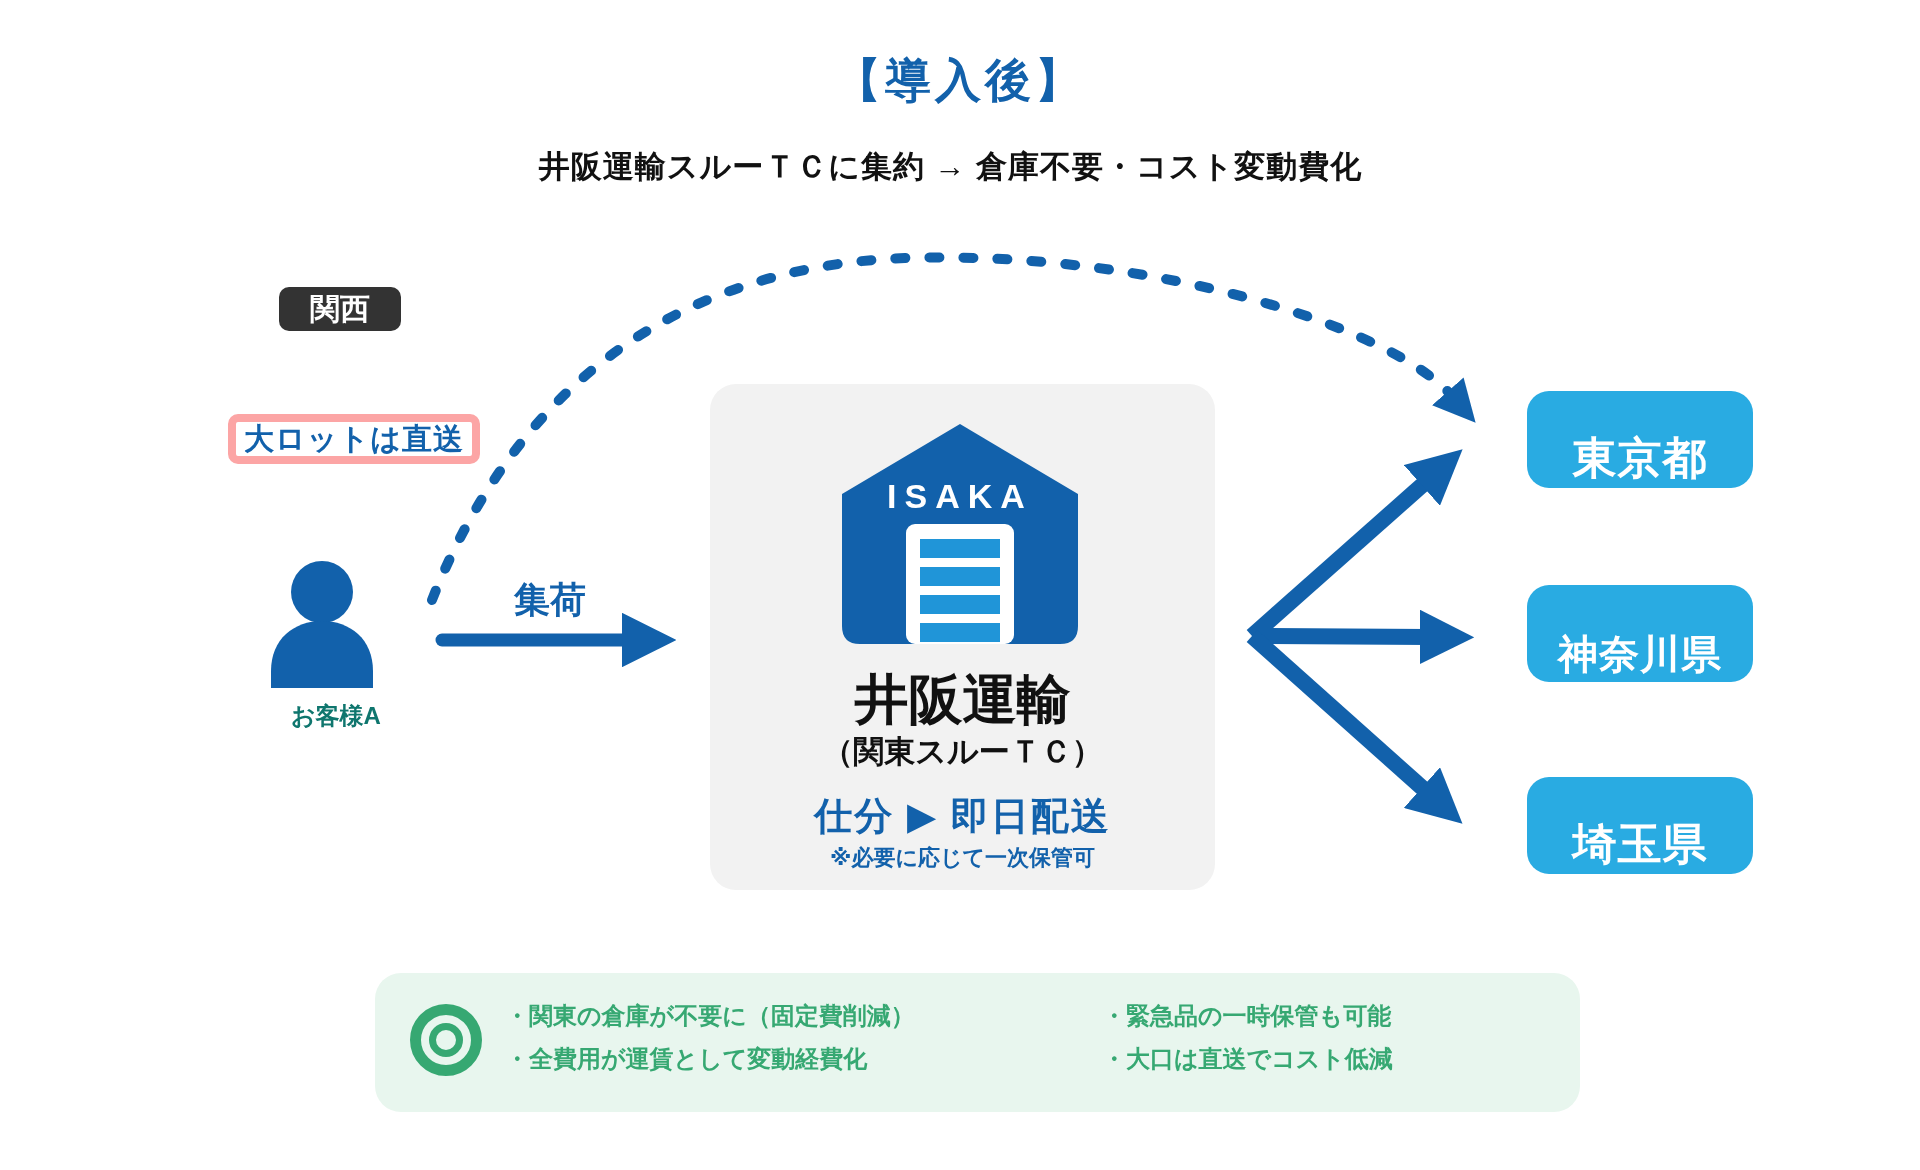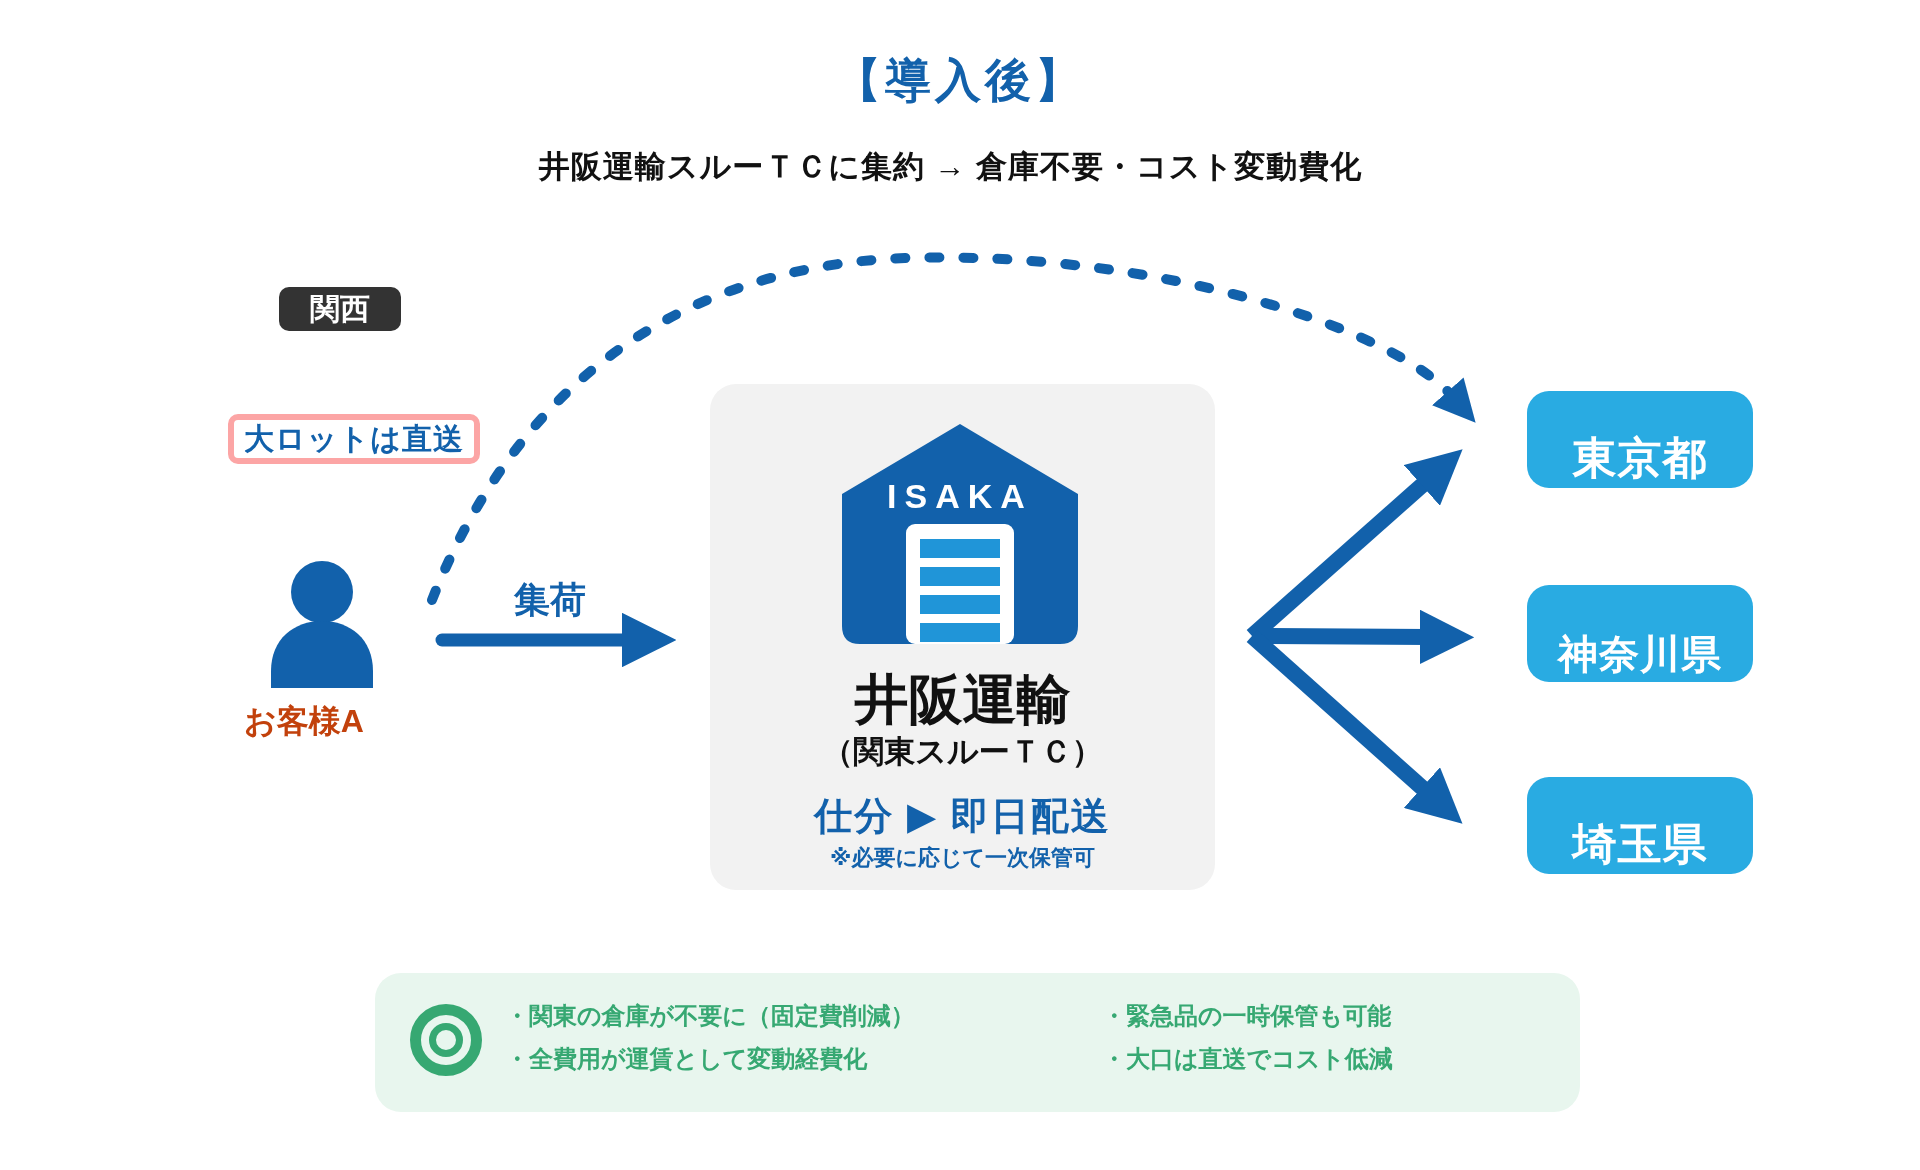--- a/index.html
+++ b/index.html
@@ -31,29 +31,29 @@
     font-size: 30px; font-weight: bold;
     border-radius: 10px;
     display: flex; align-items: center; justify-content: center;
     z-index: 3;
   }
   .badge-kansai { left: 279px; top: 287px; width: 122px; height: 44px; }
   .badge-nohin  { left: 1557px; top: 285px; width: 166px; height: 60px; }
 
   .direct-note {
     left: 228px; top: 414px; width: 252px; height: 50px;
-    background: #ffffff; border: 6px solid #fca5a5; border-radius: 10px;
+    background: #ffffff; border: 8px solid #fca5a5; border-radius: 10px;
     color: #1261ab; font-size: 30px; font-weight: bold;
     display: flex; align-items: center; justify-content: center;
     letter-spacing: 1px; z-index: 3;
   }
 
   .customer-label {
-    left: 204px; top: 700px; width: 200px;
-    font-size: 32px; font-weight: bold; color: #c2410c; z-index: 3;
+    left: 236px; top: 700px; width: 200px;
+    font-size: 24px; font-weight: bold; color: #0f766e; z-index: 3;
   }
   .pickup-label {
     left: 470px; top: 576px; width: 160px;
     font-size: 36px; font-weight: bold; color: #1261ab; z-index: 3;
   }
 
   .hub-card {
     left: 710px; top: 384px; width: 505px; height: 506px;
     background: #f2f2f2; border-radius: 26px; z-index: 1;
   }

